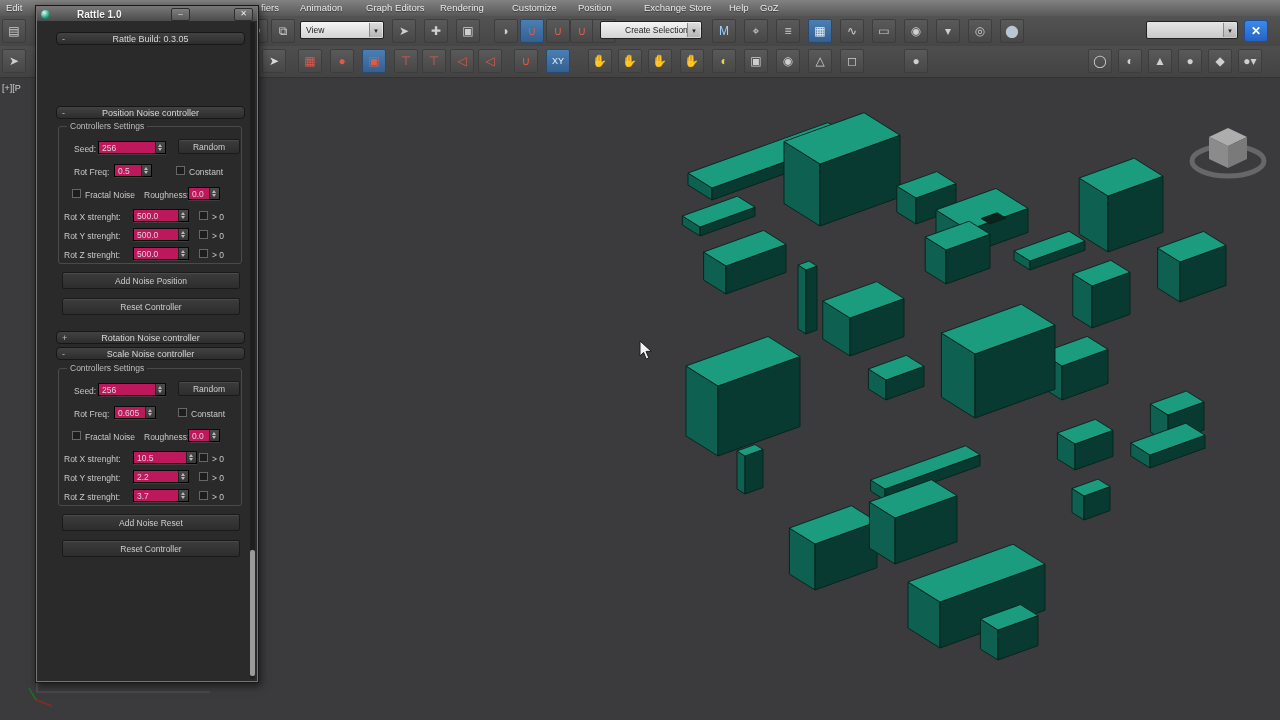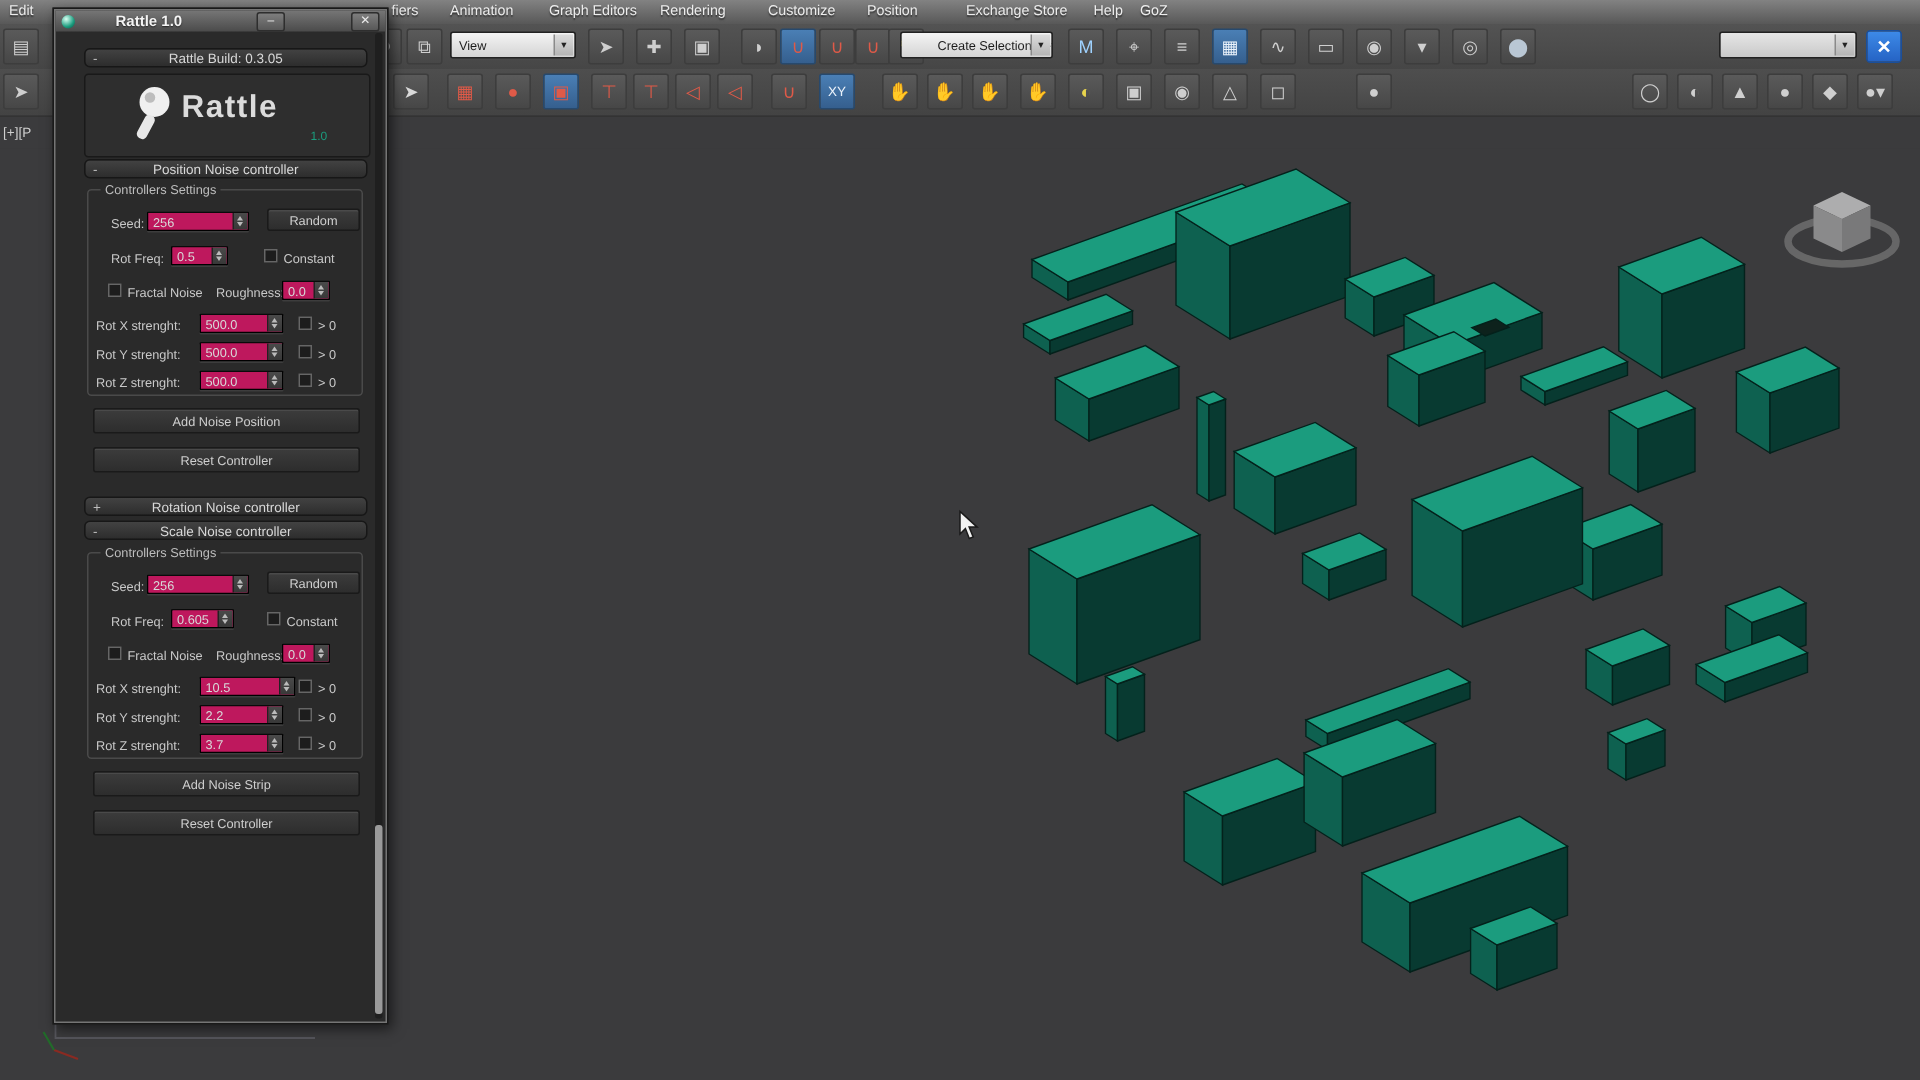--- a/index.html
+++ b/index.html
@@ -274,29 +274,20 @@
     <span class="t">Rattle 1.0</span>
   </div>
   <div class="cap-btn" style="left:135px;">–</div>
   <div class="cap-btn" style="left:198px;">✕</div>
 
   <div class="roll" style="top:26px;">
     <span class="pm">-</span>
     <span>Rattle Build: 0.3.05</span>
   </div>
 
-  <div class="abs" style="left:20px;top:43px;width:189px;height:54px;background:#2e2e2e;border:1px solid #191919;border-radius:3px;">
-    <svg width="34" height="40" style="position:absolute;left:28px;top:6px;">
-      <circle cx="18" cy="12" r="10" fill="#f0f0f0"></circle>
-      <circle cx="15" cy="9" r="3.5" fill="#bdbdbd"></circle>
-      <rect x="9" y="20" width="7" height="17" rx="3" fill="#e8e8e8" transform="rotate(28 12 28)"></rect>
-    </svg>
-    <span class="abs" style="left:64px;top:10px;font-size:21px;font-weight:bold;letter-spacing:1px;color:#dcdcdc;">Rattle</span>
-    <span class="abs" style="left:150px;top:36px;font-size:8px;color:#1b9c7e;">1.0</span>
-  </div>
 
   <div class="roll" style="top:100px;">
     <span class="pm">-</span>
     <span>Position Noise controller</span>
   </div>
   <div class="grp" style="top:120px;height:138px;">
     <span class="grp-title">Controllers Settings</span>
   </div>
   <span class="lbl" style="left:38px;top:138px;">Seed:</span>
   <div class="fld" style="left:62px;top:135px;width:68px;">
@@ -436,19 +427,19 @@
   <div class="fld" style="left:97px;top:483px;width:56px;">
     <span class="v">3.7</span>
     <span class="spn">
         <i class="up"></i>
         <i class="dn"></i>
       </span>
   </div>
   <span class="chk" style="left:163px;top:485px;"></span>
   <span class="lbl" style="left:176px;top:486px;">&gt; 0</span>
 
-  <div class="pbtn" style="left:26px;top:508px;width:178px;height:17px;line-height:16px;">Add Noise Strip</div>
+  <div class="pbtn" style="left:26px;top:508px;width:178px;height:17px;line-height:16px;">Add Noise Reset</div>
   <div class="pbtn" style="left:26px;top:534px;width:178px;height:17px;line-height:16px;">Reset Controller</div>
 
   <div id="dlg-scroll">
     <div id="dlg-thumb" style="top:528px;height:126px;"></div>
   </div>
 </div>
 
 </body></html>

